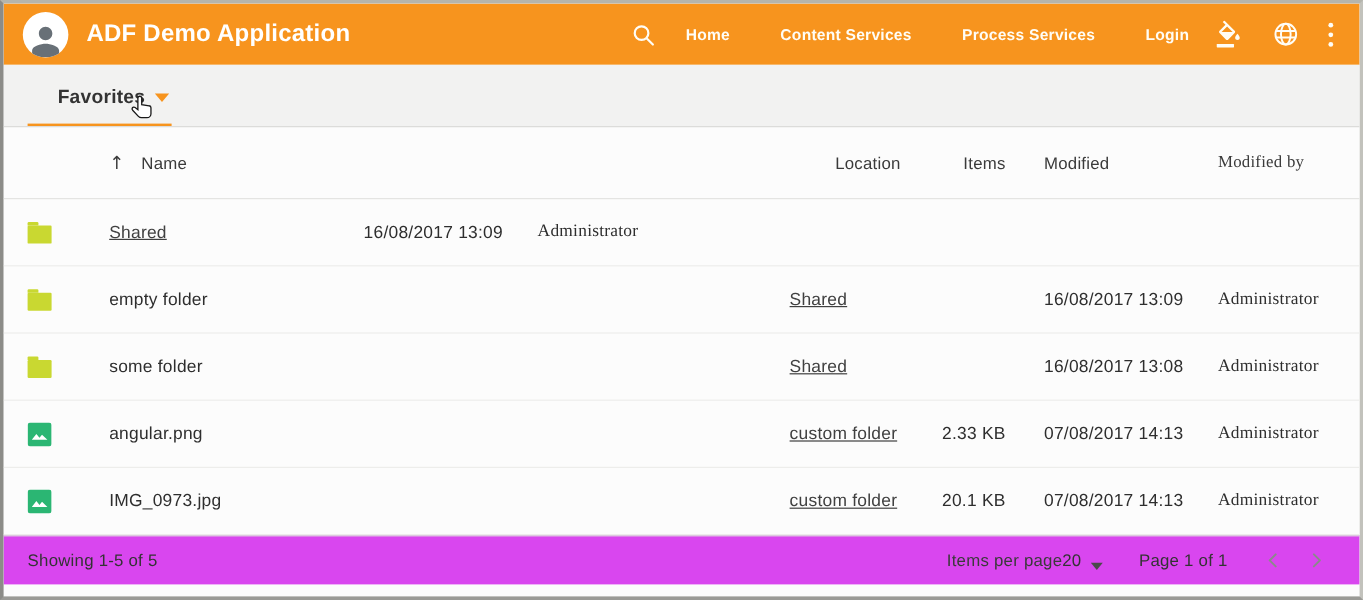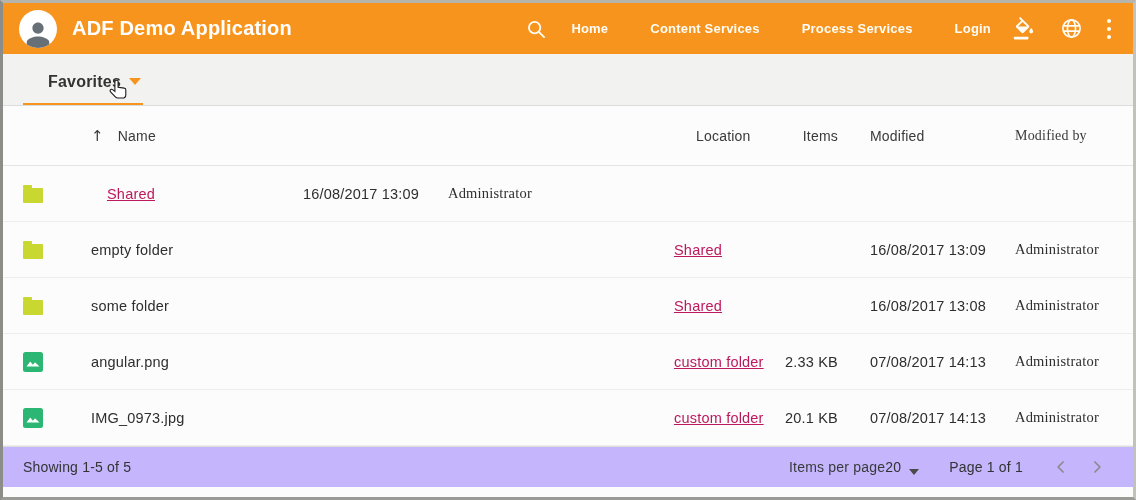--- a/index.html
+++ b/index.html
@@ -70,25 +70,25 @@
   .c-size { width:75px; flex:none; text-align:right; white-space:nowrap; }
   .c-mod  { width:130px; flex:none; margin-left:32px; white-space:nowrap; }
   .c-modby{ width:118px; flex:none; margin-left:15px; white-space:nowrap;font-family:Liberation Serif, serif; }
   .t-head .c-loc { padding-left:38px; }
   .sort-arrow { font-size:15px; color:#3a3a3a; margin-right:14px; font-family:"DejaVu Sans",sans-serif; }
 
   .folder-icon { width:20px; height:15px; background:#c9d831; border-radius:1px; position:relative; margin-top:4px; }
   .folder-icon::before { content:""; position:absolute; top:-3px; left:0; width:9px; height:3px; background:#c9d831; border-radius:1px 1px 0 0; }
   .image-icon { width:20px; height:20px; display:block; }
 
-  .loc-link { color:#be185d; text-decoration:underline; cursor:pointer;margin-left:16px; }
+  .loc-link { color:#404040; text-decoration:underline; cursor:pointer; }
 
   
   .table-footer {
-    height:41px; background:#c4b5fd; border-top:1px solid #dededc;
+    height:41px; background:#d946ef; border-top:1px solid #dededc;
     display:flex; align-items:center; padding:0 22px 0 20px;
     font-size:14px; color:#333; letter-spacing:.2px;
   }
   .footer-spacer { flex:1; }
   .ipp-label { color:#3a3a3a; }
   .ipp-select { display:flex; align-items:flex-end; cursor:pointer; }
   .ipp-caret { width:0; height:0; border-left:5px solid transparent; border-right:5px solid transparent; border-top:6px solid #4a4a4a; margin-left:8px; }
   .page-status { margin-left:30px; }
   .pager { display:flex; align-items:center; margin-left:16px; }
   .pager .icon-btn { margin-left:8px; }

